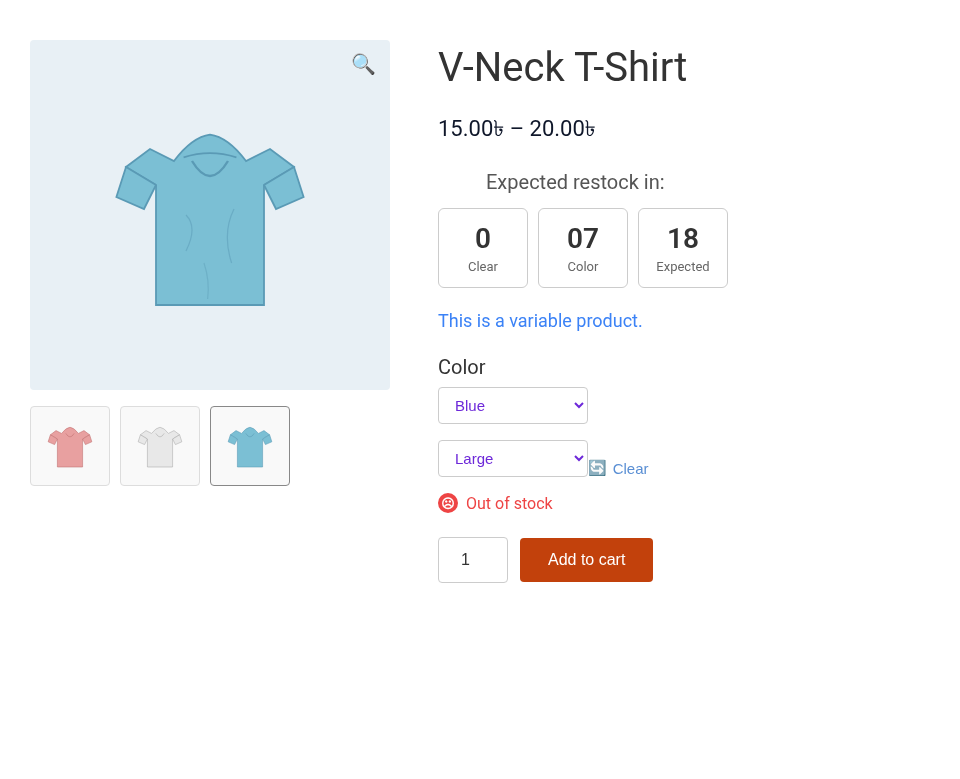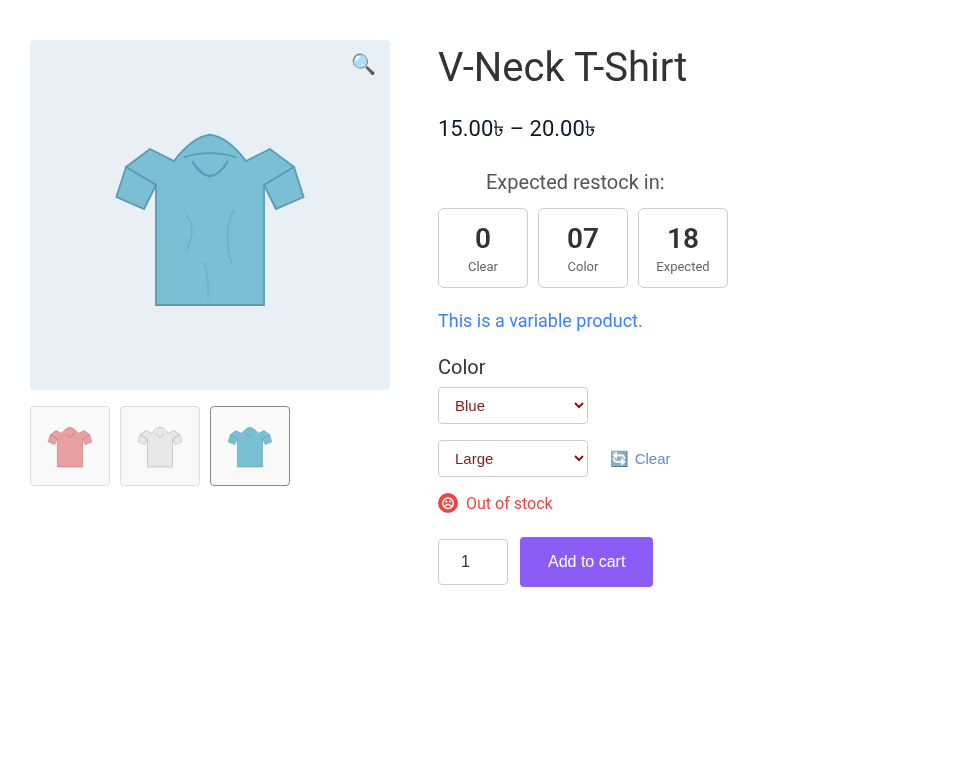--- a/index.html
+++ b/index.html
@@ -146,30 +146,30 @@
 
     .field-label {
       font-size: 20px;
       color: #333;
       margin-bottom: 8px;
       display: block;
     }
 
     .field-row {
       display: flex;
-      align-items: center;
-      gap: 22px;
+      align-items: flex-end;
+      gap: 0;
     }
 
     select {
       border: 1px solid #ccc;
       border-radius: 4px;
       padding: 8px 32px 8px 12px;
       font-size: 15px;
-      color: #7f1d1d;
+      color: #6d28d9;
       background: #fff;
       appearance: auto;
       cursor: pointer;
       min-width: 150px;
     }
 
     .clear-btn {
       display: flex;
       align-items: center;
       gap: 6px;
@@ -221,28 +221,28 @@
       width: 70px;
       height: 46px;
       border: 1px solid #ccc;
       border-radius: 4px;
       text-align: center;
       font-size: 16px;
       color: #333;
     }
 
     .add-to-cart-btn {
-      background: #8b5cf6;
+      background: #c2410c;
       color: #fff;
       border: none;
       border-radius: 4px;
       padding: 4px 28px;
       font-size: 16px;
       cursor: pointer;
-      height: 50px;
+      height: 44px;
     }
   </style>
 </head>
 <body>
 
 <div class="product-container">
 
   <div class="product-images">
     <div class="main-image-wrap">
       <span class="zoom-icon">🔍</span>

